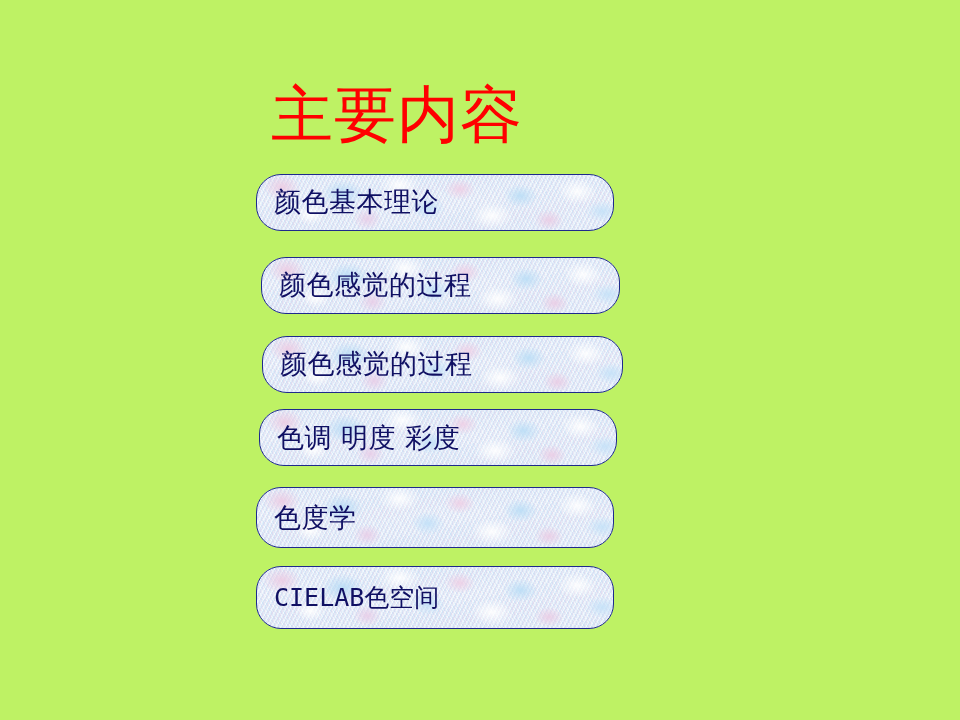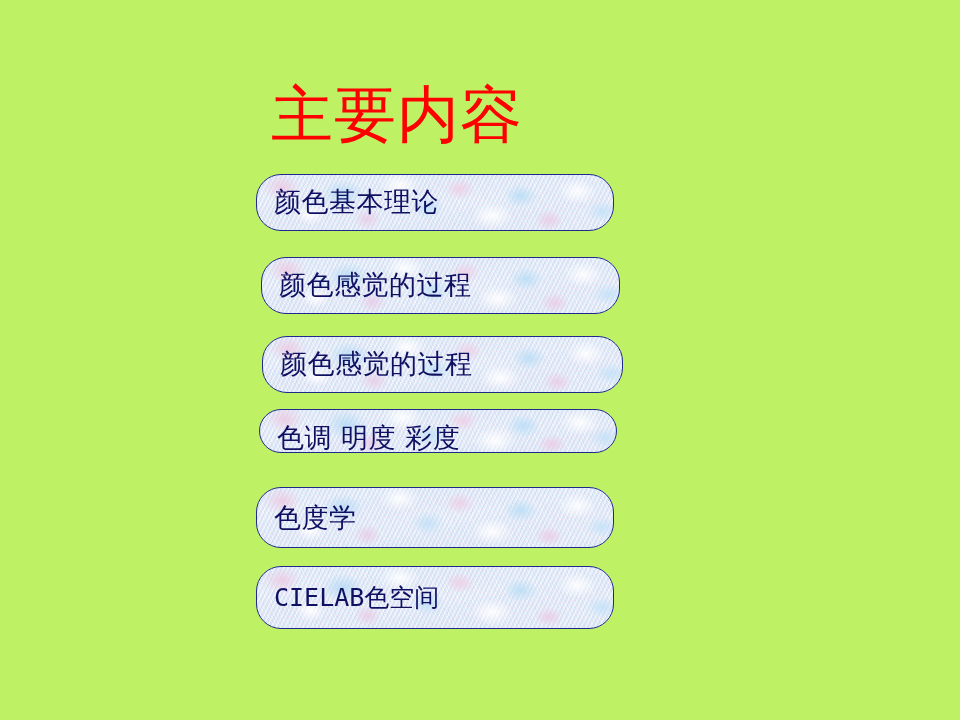--- a/index.html
+++ b/index.html
@@ -84,21 +84,21 @@
     line-height: 30px;
     font-weight: 400;
     white-space: nowrap;
     letter-spacing: 0.5px;
   }
 
   
   #box-0 { left: 256px; top: 174px; width: 358px; height: 57px; }
   #box-1 { left: 261px; top: 257px; width: 359px; height: 57px; }
   #box-2 { left: 262px; top: 336px; width: 361px; height: 57px; }
-  #box-3 { left: 259px; top: 409px; width: 358px; height: 44px; }
+  #box-3 { left: 259px; top: 409px; width: 358px; height: 57px; }
   #box-4 { left: 256px; top: 487px; width: 358px; height: 61px; }
   #box-5 { left: 256px; top: 566px; width: 358px; height: 63px; }
 
   #box-0 .content-box-label { top: 12px; }
   #box-1 .content-box-label { top: 12px; }
   #box-2 .content-box-label { top: 12px; }
   #box-3 .content-box-label { top: 13px; }
   #box-4 .content-box-label { top: 15px; }
   #box-5 .content-box-label { top: 16px; font-family: "DejaVu Sans Mono", "Liberation Mono", monospace; font-size: 25px; letter-spacing: 0; }
 </style>

